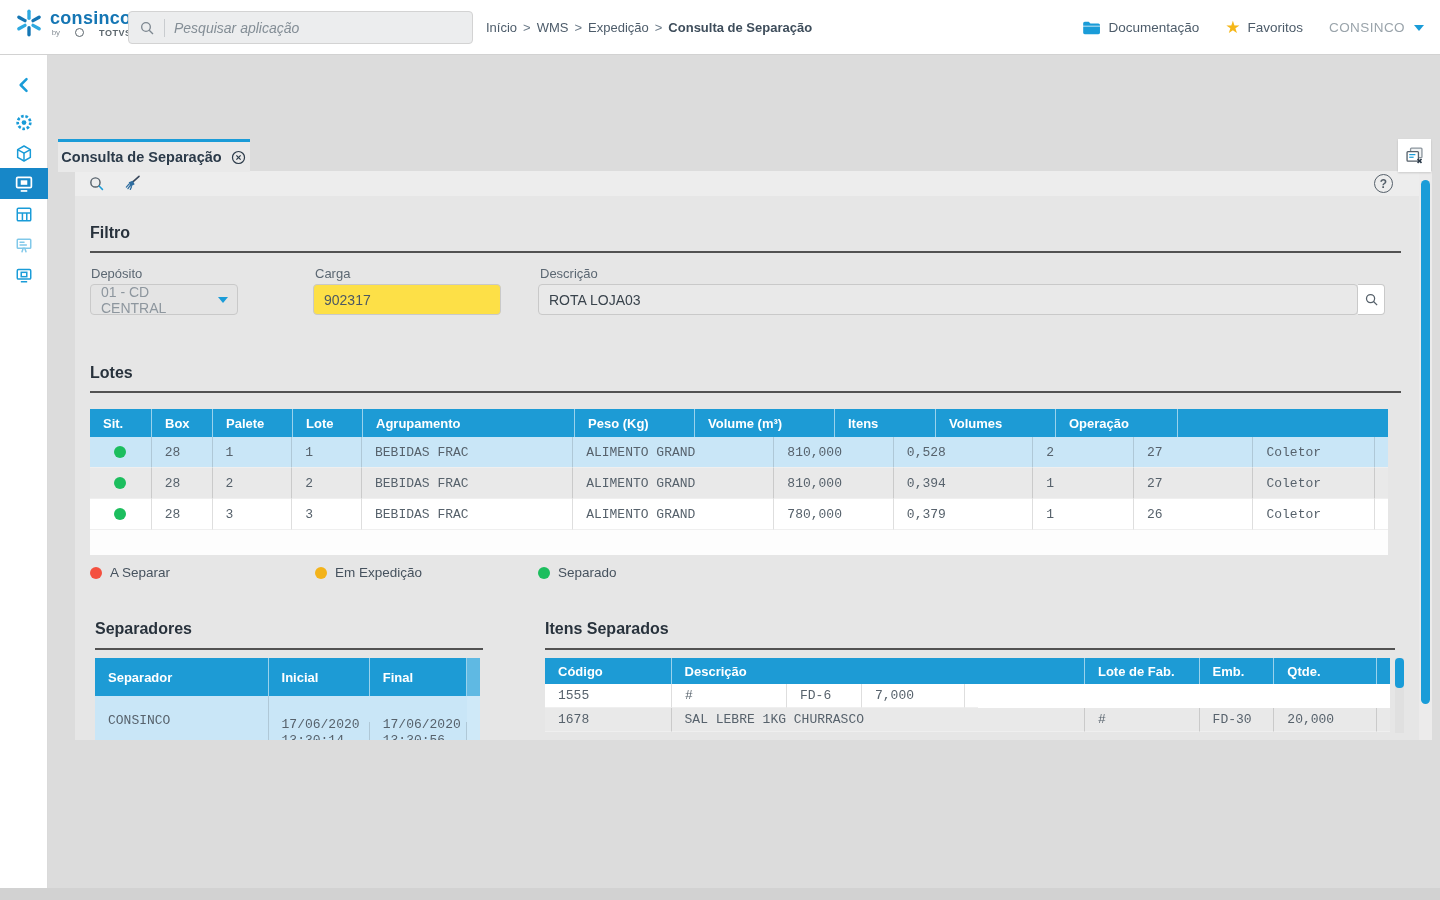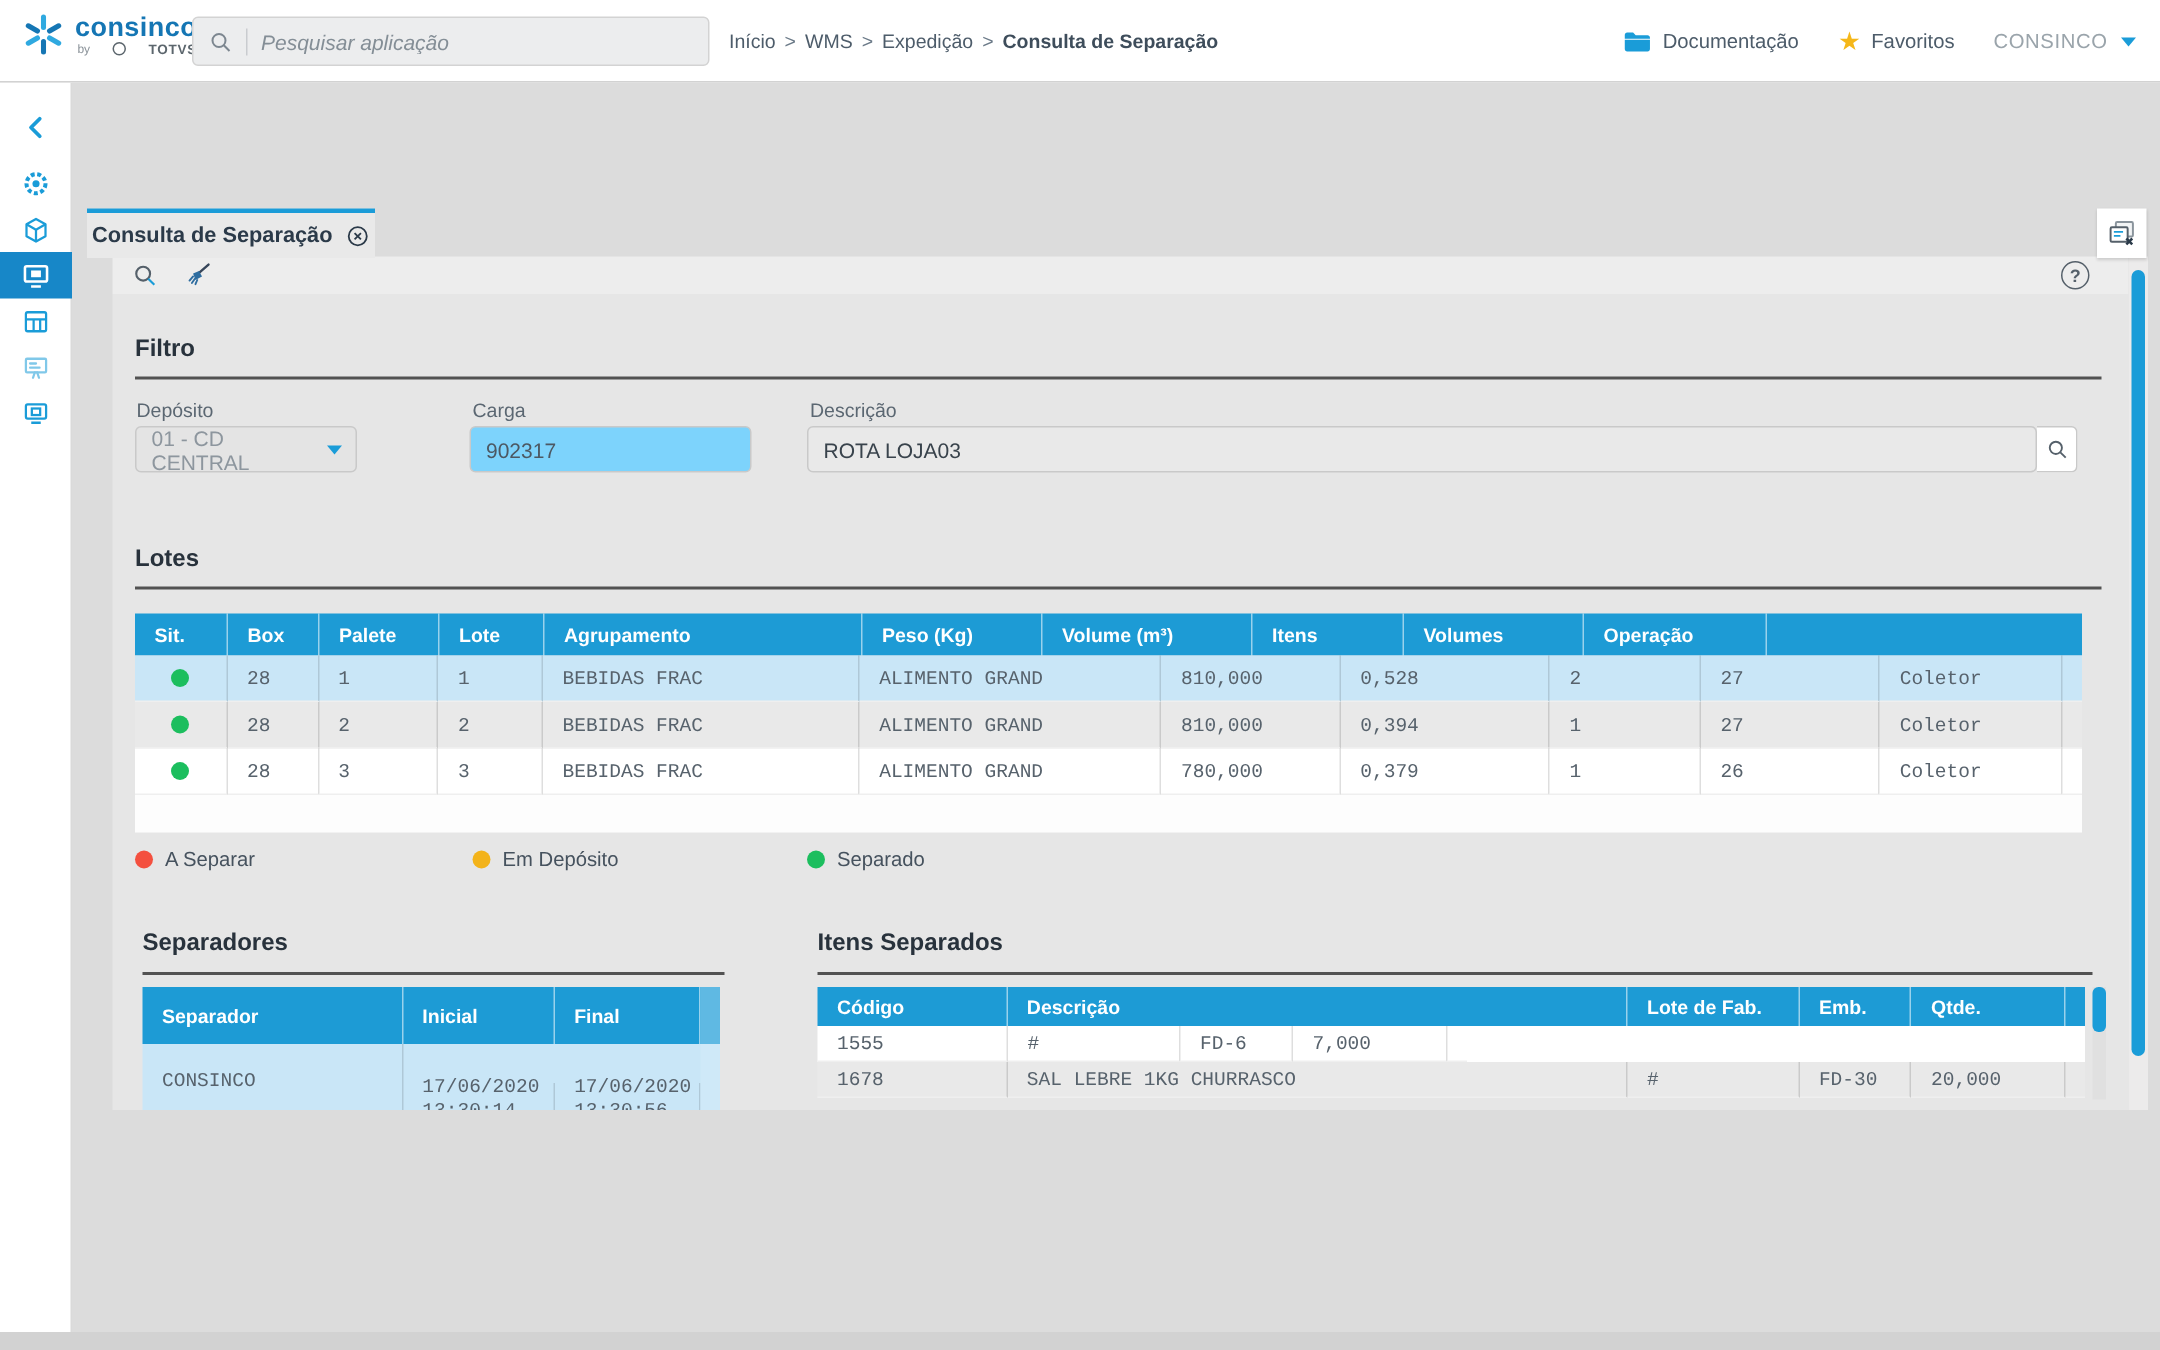--- a/index.html
+++ b/index.html
@@ -57,21 +57,21 @@
   .toolbar .spacer { flex:1; }
   .help-circle { width:19px; height:19px; border:1.7px solid #55606a; border-radius:50%;
                  display:flex; align-items:center; justify-content:center; font-size:12px; font-weight:bold;
                  color:#55606a; cursor:pointer; }
 
   
   .sec-title { position:absolute; font-size:16px; font-weight:bold; color:#28323c; }
   .sec-rule  { position:absolute; height:0; border-top:2px solid #525252; }
 
   .field-label { position:absolute; font-size:13px; color:#5b6772; }
-  .inputbox { position:absolute; height:31px; border:1px solid #c9c9c9; border-radius:4px; background:#7dd3fc;
+  .inputbox { position:absolute; height:31px; border:1px solid #c9c9c9; border-radius:4px; background:#fde047;
               font-size:14px; color:#4c5863; padding:0 10px; outline:none; font-family:"Liberation Sans", sans-serif; }
   .selectbox { position:absolute; height:31px; border:1px solid #c9c9c9; border-radius:4px; background:#e4e4e4;
                display:flex; align-items:center; justify-content:space-between; padding:0 9px 0 10px;
                font-size:14px; color:#8d969e; cursor:pointer; }
   .search-attach { position:absolute; height:31px; width:27px; background:#fff; border:1px solid #c9c9c9;
                    border-left:none; border-radius:0 4px 4px 0; display:flex; align-items:center;
                    justify-content:center; cursor:pointer; }
 
   
   .grid { position:absolute; font-size:13px; }
@@ -373,21 +373,21 @@
       </div>
     </div>
     <div class="lotes-empty"></div>
 
     <div class="legend" style="left:15px; top:394px">
       <span class="dot" style="background: rgb(244, 80, 63);"></span>
       <span>A Separar</span>
     </div>
     <div class="legend" style="left:240px; top:394px">
       <span class="dot" style="background: rgb(243, 179, 26);"></span>
-      <span>Em Depósito</span>
+      <span>Em Expedição</span>
     </div>
     <div class="legend" style="left:463px; top:394px">
       <span class="dot" style="background: rgb(28, 190, 94);"></span>
       <span>Separado</span>
     </div>
 
     <div class="sec-title" style="left:20px; top:449px">Separadores</div>
     <div class="sec-rule" style="left:20px; width:388px; top:477px"></div>
 
     <div class="grid sp-table" style="left:20px; top:487px; width:385px">

